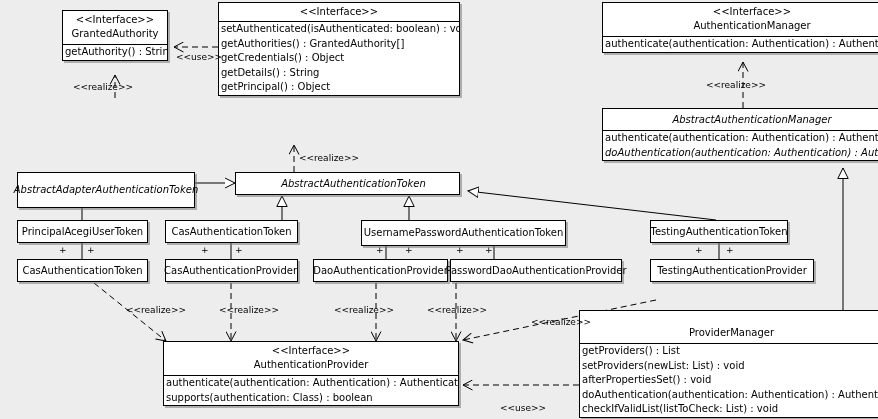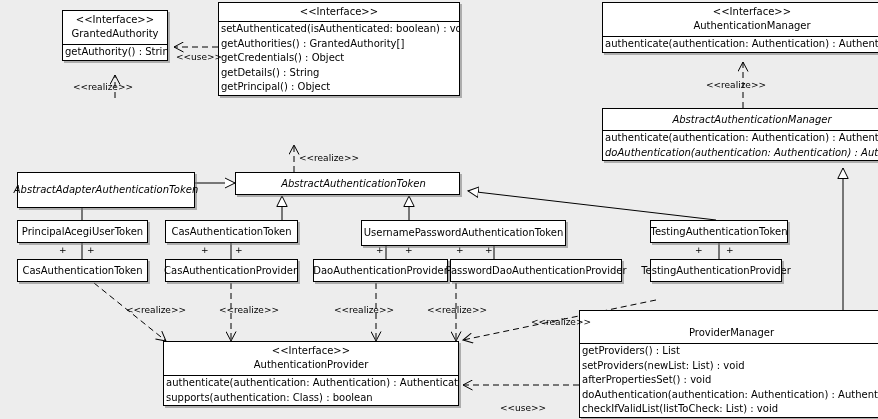--- a/index.html
+++ b/index.html
@@ -259,21 +259,21 @@
   </div>
 
   <div class="cls simple" style="left:297px; top:259px; width:135px; height:23px;">
     <span>DaoAuthenticationProvider</span>
   </div>
 
   <div class="cls simple" style="left:434px; top:259px; width:172px; height:23px;text-align:right;">
     <span>PasswordDaoAuthenticationProvider</span>
   </div>
 
-  <div class="cls simple" style="left:634px; top:259px; width:132px; height:23px;">
+  <div class="cls simple" style="left:634px; top:259px; width:164px; height:23px;">
     <span>TestingAuthenticationProvider</span>
   </div>
 
   <div class="cls" style="left:147px; top:341px; width:296px;">
     <div class="hdr">
       <span class="stereo">&lt;&lt;Interface&gt;&gt;</span>
       <span class="nm">AuthenticationProvider</span>
     </div>
     <div class="compart">
       <div class="mrow">authenticate(authentication: Authentication) : Authentication</div>

